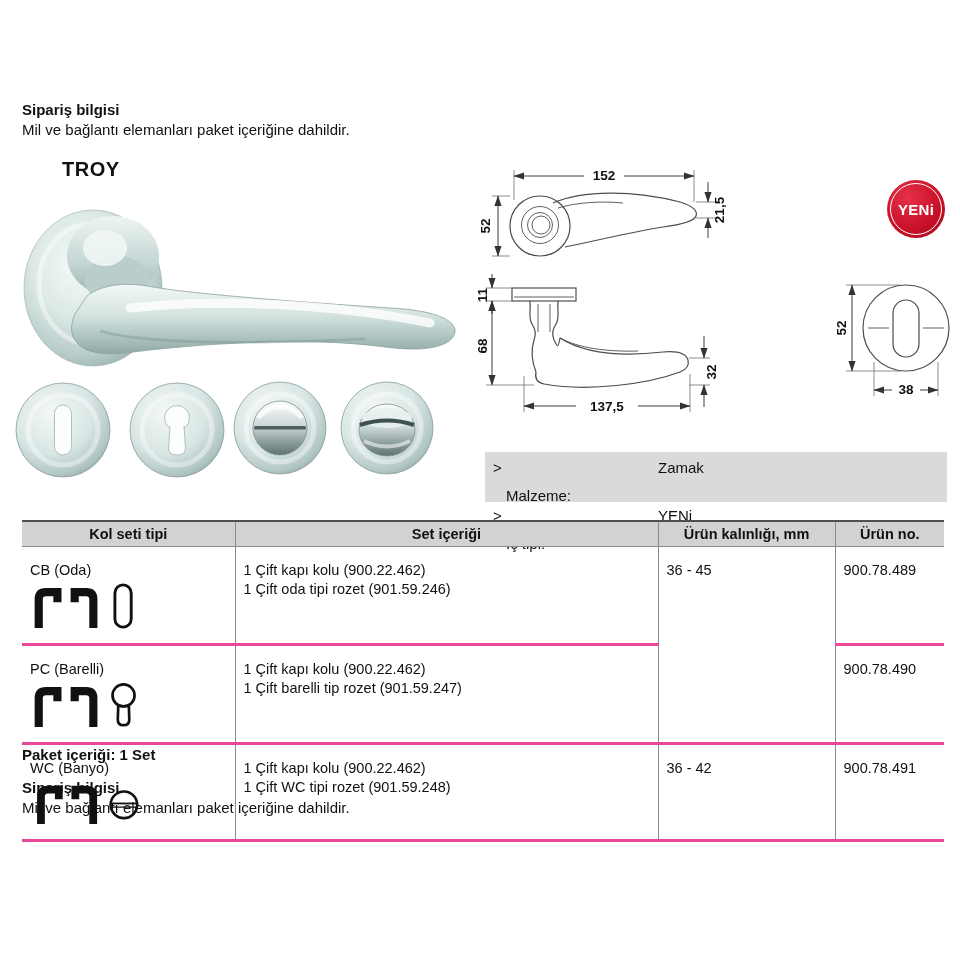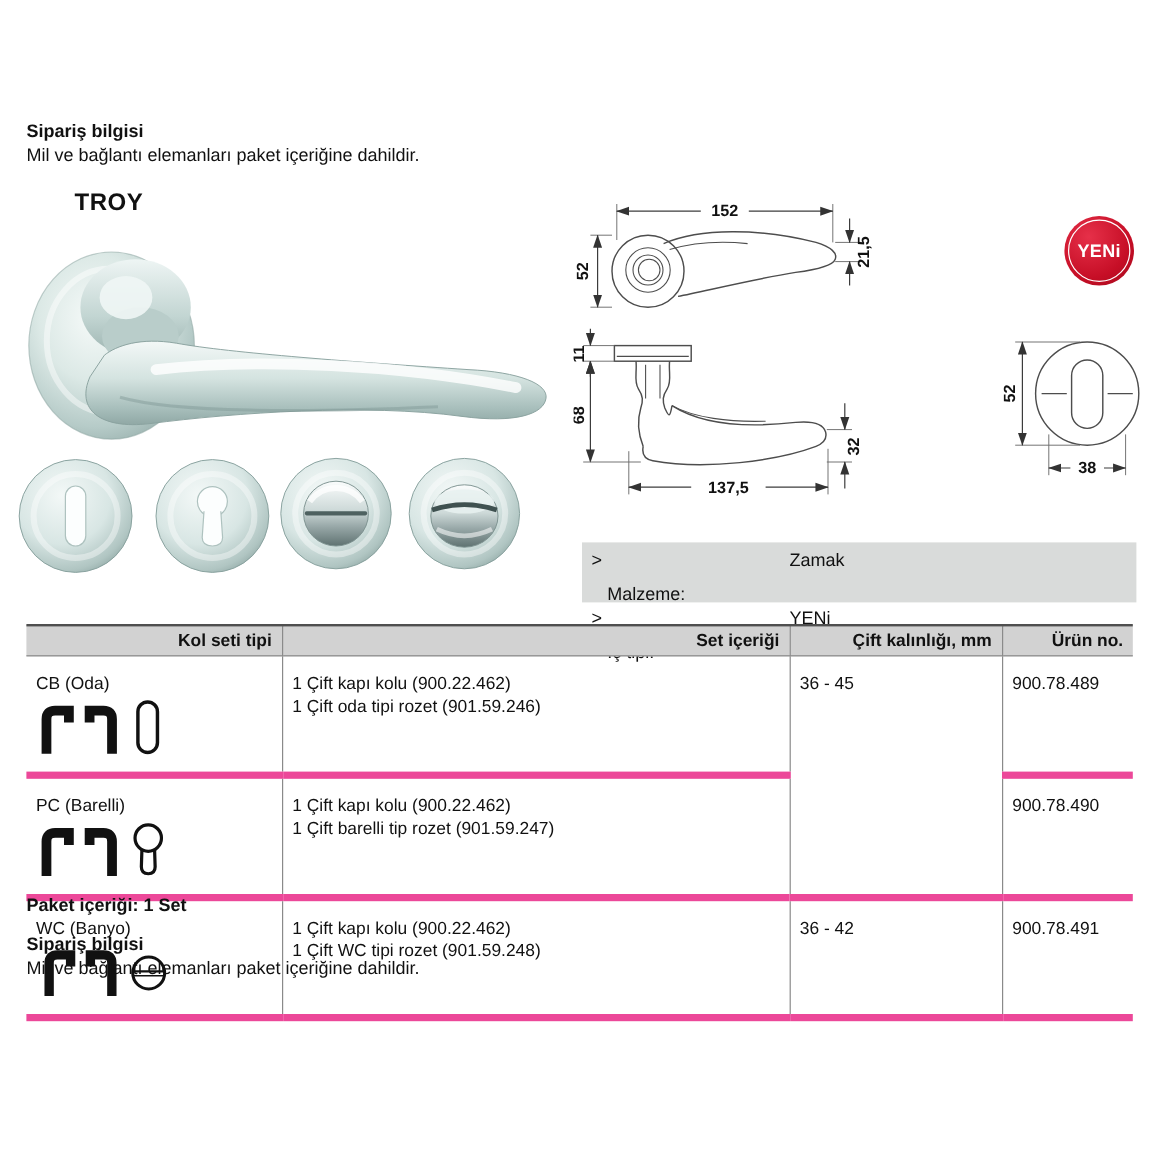--- a/index.html
+++ b/index.html
@@ -35,25 +35,25 @@
   }
   .spec-row { display:flex; }
   .spec-arrow { width:13px; }
   .spec-label { width:152px;margin-top:28px; }
 
   
   #order-table { left:22px; top:520px; }
   table { border-collapse:collapse; width:922px; font-size:14.5px; border-top:2px solid #4f4f4f; table-layout:fixed; }
   col.c1{width:213px} col.c2{width:423px} col.c3{width:177px} col.c4{width:109px}
   th {
-    background:#d2d2d2; font-weight:bold; text-align:right;
+    background:#d2d2d2; font-weight:bold; text-align:center;
     padding:4px 8px; border-bottom:1px solid #8a8a8a; height:25px;
   }
   th:not(:last-child), td:not(:last-child) { border-right:1px solid #8a8a8a; }
-  td { vertical-align:top; padding:14px 8px; border-bottom:6px solid #ec4899; line-height:19px; }
+  td { vertical-align:top; padding:14px 8px; border-bottom:3px solid #ec4899; line-height:19px; }
   tr.r1 { height:63px; } tr.r2 { height:70px;margin-top:43px; } tr.r3 { height:55px;margin-top:12px; }
   .type-icons { margin-top:3px; display:block; }
 
   
   #package-note { left:22px; top:746px; font-size:15px;font-weight:bold; }
   #bottom-note { left:22px; top:778px; font-size:15px; line-height:20px; }
 
   
   svg text { font-family:"Liberation Sans",sans-serif; font-weight:bold; font-size:13.5px; fill:#111; }
   .outline { fill:none; stroke:#4d4d4d; stroke-width:1.2; }
@@ -239,21 +239,21 @@
   <colgroup>
         <col class="c1">
         <col class="c2">
         <col class="c3">
         <col class="c4">
       </colgroup>
   <thead>
     <tr>
       <th>Kol seti tipi</th>
       <th>Set içeriği</th>
-      <th>Çift kalınlığı, mm</th>
+      <th>Ürün kalınlığı, mm</th>
       <th>Ürün no.</th>
     </tr>
   </thead>
   <tbody>
     <tr class="r1">
       <td>
         <div>CB (Oda)</div>
         <svg class="type-icons" width="120" height="46" viewBox="0 0 120 48">
           <path d="M26,20 V9.5 H14 Q6.5,9.5 6.5,17 V47" fill="none" stroke="#111" stroke-width="8.5"></path>
           <path d="M44,20 V9.5 H56 Q63.5,9.5 63.5,17 V47" fill="none" stroke="#111" stroke-width="8.5"></path>

